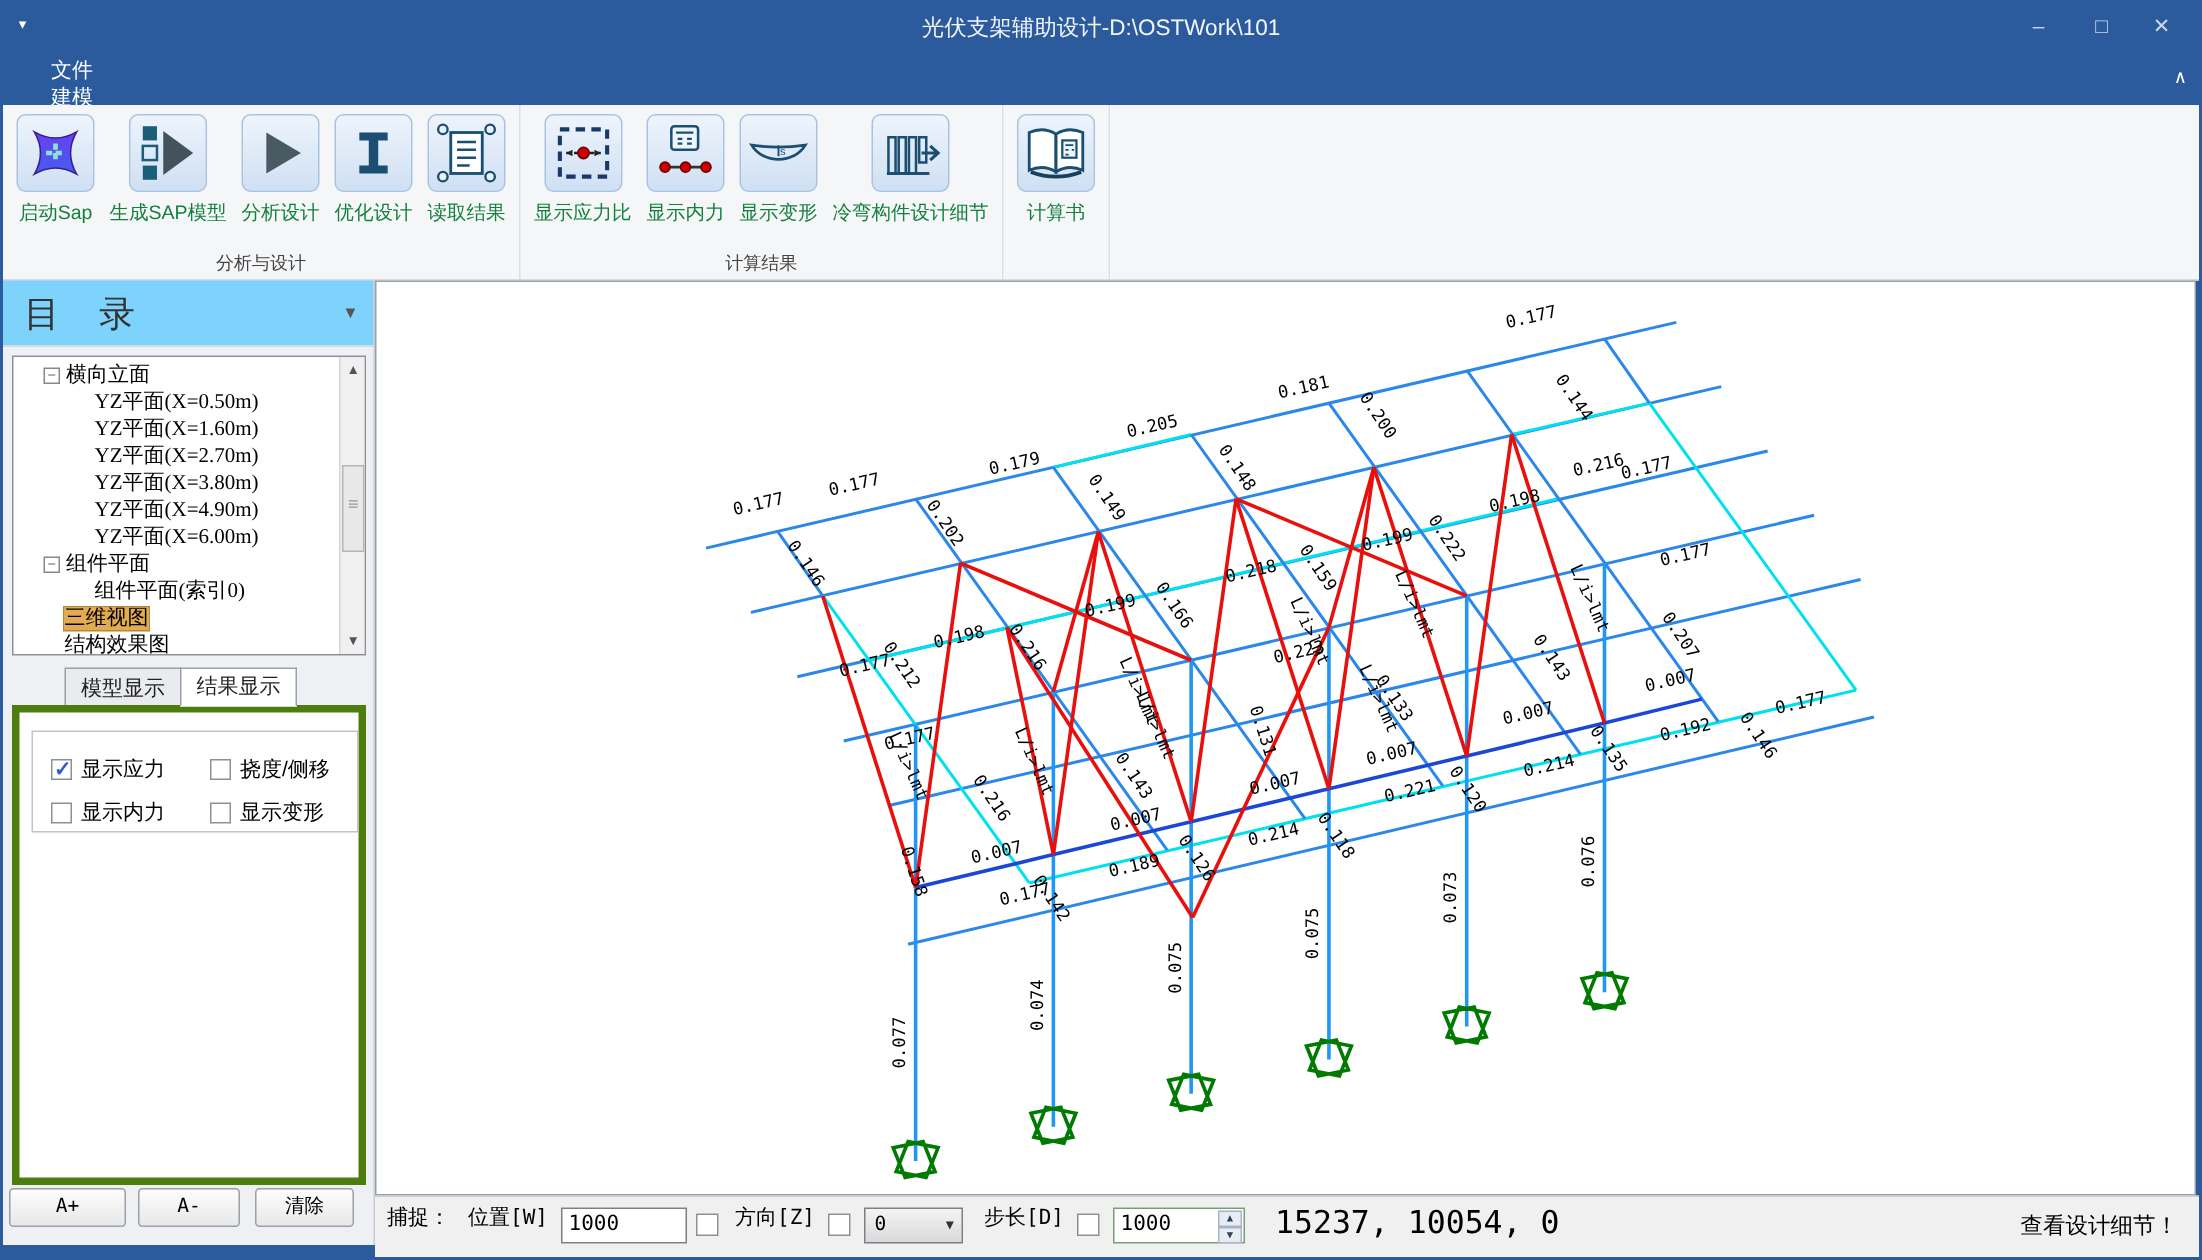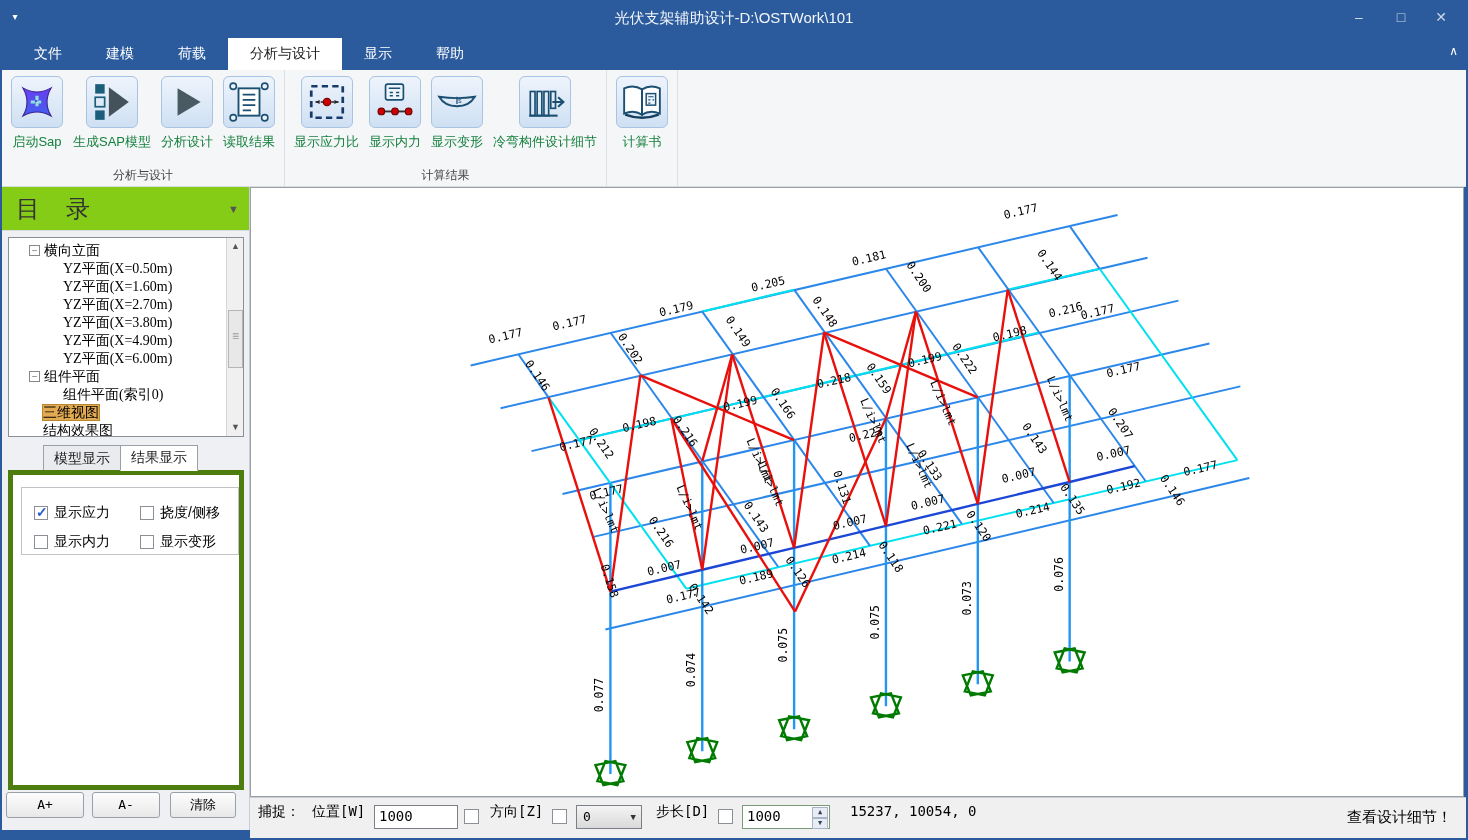--- a/index.html
+++ b/index.html
@@ -7,37 +7,37 @@
   .window { position:absolute; inset:0; background:#2b5b9d; }
 
   
   .titlebar { position:absolute; left:0; top:0; right:0; height:38px; background:#2b5b9d; color:#fff; }
   .qa-icon { position:absolute; left:8px; top:10px; width:14px; height:14px; color:#fff; font-size:10px; line-height:14px; text-align:center; }
   .title-text { position:absolute; left:0; right:0; top:9px; text-align:center; font-size:15px; color:#f2f6fb; }
   .win-btn { position:absolute; top:4px; width:34px; height:26px; color:#ccd6e6; font-size:14px; text-align:center; line-height:26px; cursor:default; }
   .btn-min { right:92px; } .btn-max { right:50px; } .btn-close { right:10px; }
 
   
-  .menubar { position:absolute; left:2px; top:38px; right:2px; height:32px; background:#2b5b9d; display:flex; align-items:stretch; padding-left:10px; }
+  .menubar { position:absolute; left:2px; top:38px; right:2px; height:32px; background:#2b5b9d; display:flex; align-items:stretch; padding-left:10px;flex-direction:column; }
   .menu-item { color:#fff; font-size:14px; padding:0 22px; display:flex; align-items:center; }
   .menu-item.active { background:#ffffff; color:#1a1a1a; }
   .ribbon-collapse { position:absolute; right:10px; top:44px; color:#fff; font-size:12px; }
 
   
   .ribbon { position:absolute; left:2px; top:70px; right:2px; height:117px; background:#f5f6f8; border-bottom:1px solid #d9dbe0; display:flex; }
   .rgroup { display:flex; flex-direction:column; border-right:1px solid #dcdfe4; padding:4px 4px 0 4px; position:relative; }
   .rtools { display:flex; flex:1; }
   .rtool { display:flex; flex-direction:column; align-items:center; padding:2px 5px; }
   .rtool .icon-box { width:52px; height:52px; border-radius:6px; background:linear-gradient(#eef4fc,#cfe0f3); border:1px solid #a9c3e2; display:flex; align-items:center; justify-content:center; }
   .rtool .cap { margin-top:5px; font-size:13px; color:#15803d; white-space:nowrap; }
   .rgroup .glabel { text-align:center; font-size:12px; color:#444; height:20px; line-height:18px; }
 
   
   .sidebar { position:absolute; left:2px; top:187px; width:248px; bottom:10px; background:#eef0f3; border-right:1px solid #c9ccd2; }
-  .cat-header { position:absolute; left:0; top:0; right:0; height:44px; background:#84cc16; border-bottom:1px solid #d8dadf; }
+  .cat-header { position:absolute; left:0; top:0; right:0; height:44px; background:#7dd3fc; border-bottom:1px solid #d8dadf; }
   .cat-title { position:absolute; left:14px; top:6px; font-size:24px; letter-spacing:10px; color:#333; font-family:"Liberation Serif",serif; }
   .cat-arrow { position:absolute; right:10px; top:16px; font-size:11px; color:#555; }
   .treebox { position:absolute; left:6px; top:50px; width:236px; height:200px; background:#fff; border:1px solid #8a8f98; overflow:hidden; }
   .tree { padding:4px 0 0 20px; font-family:"Liberation Serif",serif; font-size:14px; color:#000; }
   .tree-item { height:18px; line-height:18px; white-space:nowrap; }
   .tree-item .twig { display:inline-block; width:11px; height:11px; border:1px solid #888; font-size:10px; line-height:9px; text-align:center; color:#333; background:#fff; margin-right:4px; vertical-align:1px; }
   .tree-item.lvl0 { padding-left:14px; } .tree-item.lvl0.branch { padding-left:0px; }
   .tree-item.lvl1 { padding-left:34px; }
   .tree-item.selected .lbl { background:#e2ab52; outline:1px solid #b8862e; }
   .tree-scroll { position:absolute; right:0; top:0; width:17px; height:100%; background:#f0f0f0; border-left:1px solid #d5d5d5; }
@@ -71,21 +71,21 @@
   
   .statusbar { position:absolute; left:250px; right:2px; bottom:2px; height:41px; background:#f0f0f0; border-top:1px solid #c9ccd2; font-size:14px; color:#000; }
   .sb-item { position:absolute; top:5px; white-space:nowrap; }
   .sb-input { position:absolute; top:7px; height:24px; background:#fff; border:1px solid #7a7f88; font-family:"DejaVu Sans Mono",monospace; font-size:14px; padding:2px 4px; }
   .sb-cb { position:absolute; top:11px; width:15px; height:15px; background:#fff; border:1px solid #8b9097; }
   .sb-select { position:absolute; top:7px; width:66px; height:24px; background:linear-gradient(#f4f4f4,#d9d9d9); border:1px solid #7a7f88; font-family:"DejaVu Sans Mono",monospace; font-size:13px; padding:3px 6px; }
   .sb-select .dd { position:absolute; right:5px; top:6px; font-size:9px; color:#333; }
   .sb-spin { position:absolute; top:7px; width:88px; height:24px; background:#fff; border:1px solid #7a9a7a; font-family:"DejaVu Sans Mono",monospace; font-size:14px; padding:2px 4px; }
   .spin-arrows { position:absolute; right:1px; top:1px; width:16px; height:20px; display:flex; flex-direction:column; }
   .spin-arrows span { flex:1; background:#e8ecf4; border:1px solid #aab4c8; font-size:7px; line-height:9px; text-align:center; color:#345; }
-  .sb-coords { font-family:"DejaVu Sans Mono",monospace; font-size:14px; }
+  .sb-coords { font-family:"DejaVu Sans Mono",monospace; font-size:21px; }
   .sb-link { position:absolute; right:14px; top:10px; font-size:15px; color:#000; }
 </style>
 </head>
 <body>
 
 <div class="window">
 
   <div class="titlebar">
     <div class="qa-icon">▾</div>
     <div class="title-text">光伏支架辅助设计-D:\OSTWork\101</div>
@@ -133,20 +133,28 @@
             </div>
             <div class="cap">生成SAP模型</div>
           </div>
           <div class="rtool">
             <div class="icon-box">
               <svg width="42" height="42" viewBox="0 0 40 40">
                 <path d="M11 7 L33 20 L11 33 Z" fill="#4a5a63"></path>
               </svg>
             </div>
             <div class="cap">分析设计</div>
+          </div>
+          <div class="rtool">
+            <div class="icon-box">
+              <svg width="42" height="42" viewBox="0 0 40 40">
+                <path d="M11 7 H29 V12 H23 V28 H29 V33 H11 V28 H17 V12 H11 Z" fill="#1b4f72"></path>
+              </svg>
+            </div>
+            <div class="cap">优化设计</div>
           </div>
           <div class="rtool">
             <div class="icon-box">
               <svg width="42" height="42" viewBox="0 0 40 40">
                 <rect x="10" y="7" width="20" height="26" fill="#fff" stroke="#1b4f72" stroke-width="1.8"></rect>
                 <path d="M14 13 H26 M14 18 H26 M14 23 H26 M14 28 H22" stroke="#1b4f72" stroke-width="1.6"></path>
                 <circle cx="5" cy="5" r="3" fill="#eaf2fb" stroke="#1b4f72" stroke-width="1.5"></circle>
                 <circle cx="35" cy="5" r="3" fill="#eaf2fb" stroke="#1b4f72" stroke-width="1.5"></circle>
                 <circle cx="5" cy="35" r="3" fill="#eaf2fb" stroke="#1b4f72" stroke-width="1.5"></circle>
                 <circle cx="35" cy="35" r="3" fill="#eaf2fb" stroke="#1b4f72" stroke-width="1.5"></circle>

